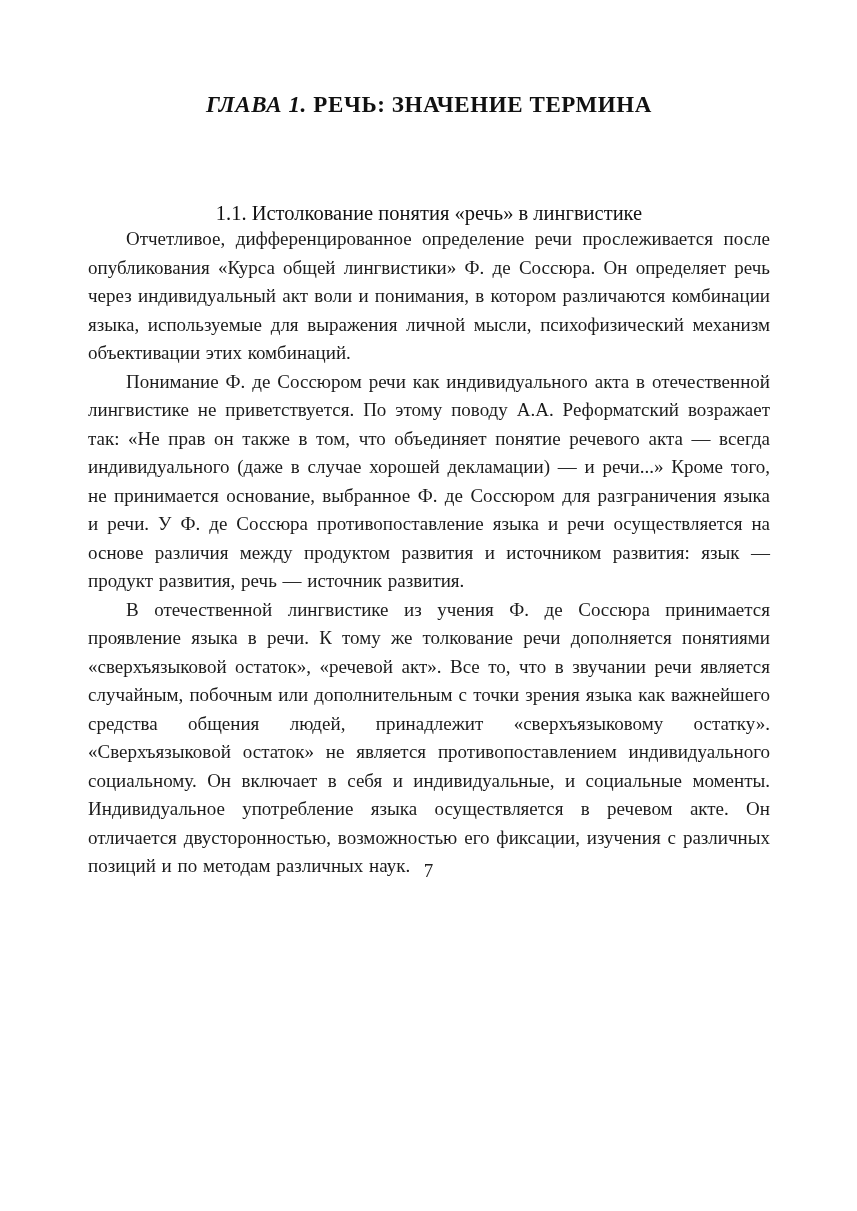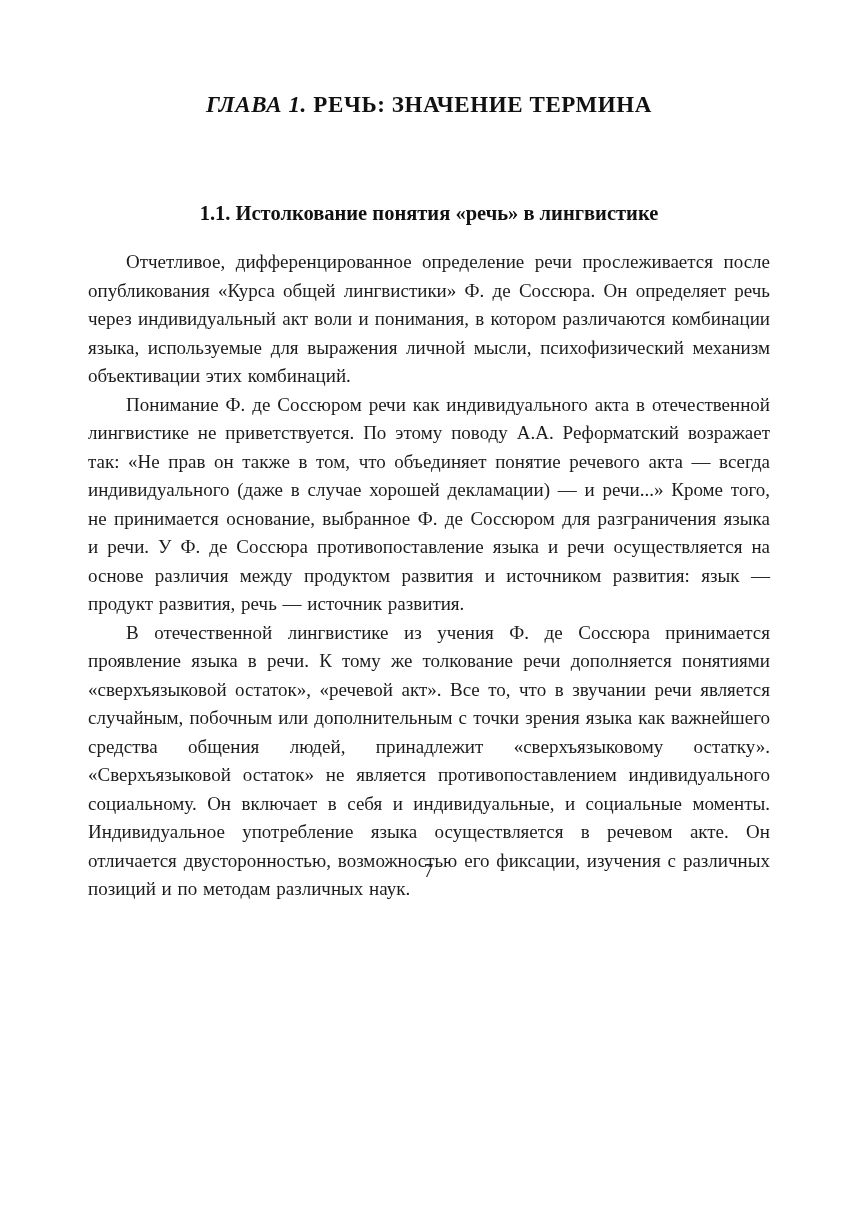--- a/index.html
+++ b/index.html
@@ -29,25 +29,24 @@
       color: #111111;
       white-space: nowrap;
     }
     .chapter-label {
       font-style: italic;
     }
     .section-heading {
       margin: 84px 0 0 0;
       text-align: center;
       font-size: 20.5px;
-      font-weight: bold;
+      font-weight: normal;
       color: #111111;
     }
     .body-text {
-      margin-top: 23px;
       font-size: 19px;
       line-height: 28.5px;
       text-align: justify;
       color: #1c1c1c;
     }
     .body-text p {
       margin: 0;
       text-indent: 38px;
       word-spacing: 1px;
     }

